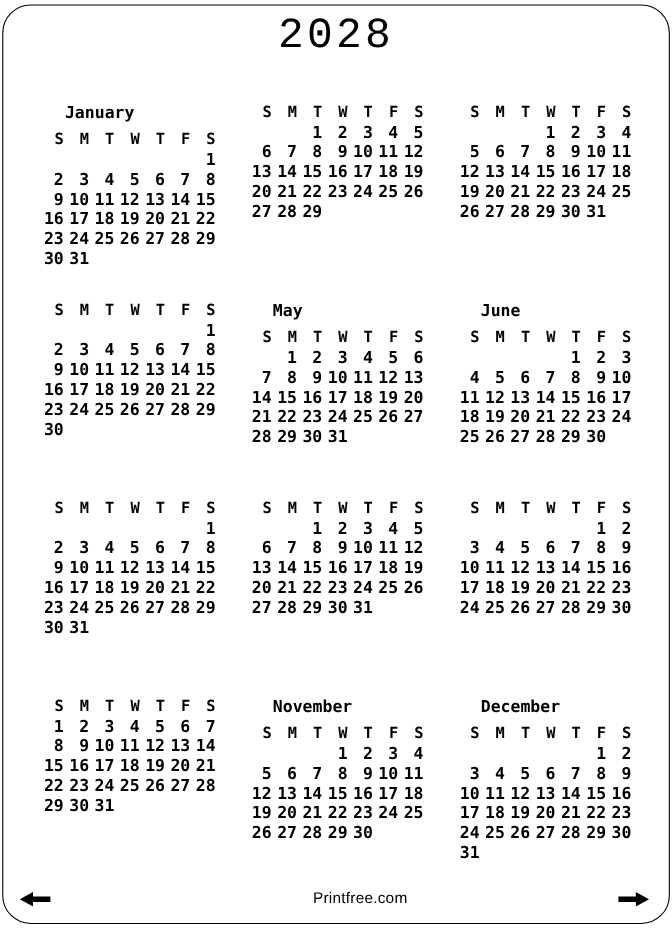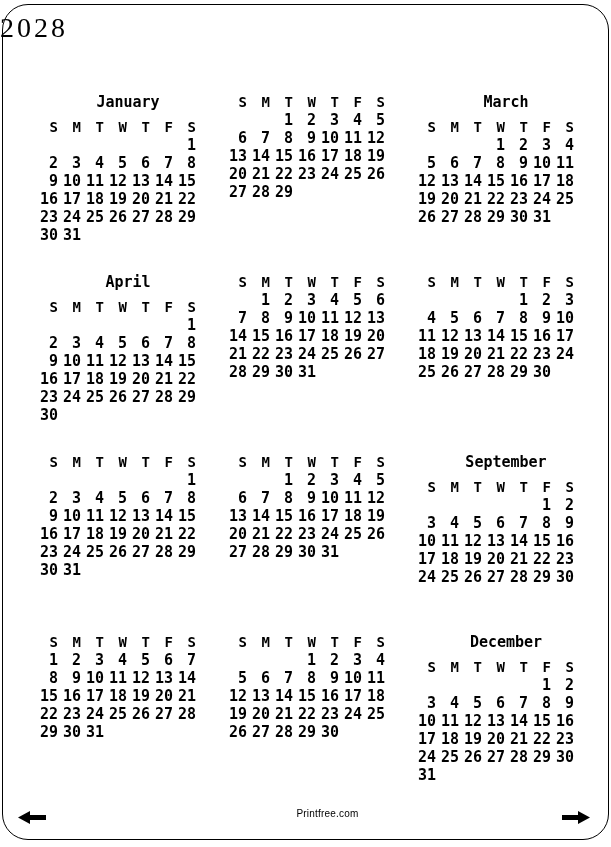--- a/index.html
+++ b/index.html
@@ -23,23 +23,23 @@
     bottom: 7px;
     border: 1px solid #000000;
     border-radius: 26px;
     pointer-events: none;
   }
   .year-title {
     position: absolute;
     top: 14px;
     left: 0;
     width: 100%;
-    text-align: left;
-    font-family: Liberation Serif, serif;
-    font-size: 28px;
+    text-align: center;
+    font-family: Liberation Mono, monospace;
+    font-size: 39px;
     font-weight: 400;
     letter-spacing: 3px;
     line-height: 1;
   }
   .months-grid {
     position: absolute;
     top: 90px;
     left: 36px;
     display: grid;
     grid-template-columns: repeat(3, 161px);
@@ -50,21 +50,20 @@
     height: 180px;
     padding-top: 3px;
     box-sizing: border-box;
   }
   .month-title {
     margin-left: 23px;
     width: 138px;
     height: 18px;
     line-height: 18px;
     margin-bottom: 7px;
-    text-align: center;
     font-size: 15px;
     font-weight: bold;
     letter-spacing: 0px;
   }
   .month-grid {
     display: grid;
     grid-template-columns: repeat(7, 23px);
   }
   .cell {
     height: 18px;
@@ -86,21 +85,21 @@
     width: 100%;
     height: 28px;
   }
   .site-label {
     position: absolute;
     left: 0;
     right: 0;
     top: 0;
     text-align: center;
     font-family: "Liberation Sans", sans-serif;
-    font-size: 10px;
+    font-size: 14px;
     letter-spacing: 0.2px;
     margin-left: 44px;
   }
   .arrow-btn {
     position: absolute;
     top: 3px;
     width: 28px;
     height: 13px;
     cursor: pointer;
     background: none;
@@ -213,21 +212,20 @@
         <div class="cell day">27</div>
         <div class="cell day">28</div>
         <div class="cell day">29</div>
         <div class="cell day blank"></div>
         <div class="cell day blank"></div>
         <div class="cell day blank"></div>
         <div class="cell day blank"></div>
       </div>
     </div>
     <div class="month">
-      <div class="month-title">March</div>
       <div class="month-grid">
         <div class="cell hdr">S</div>
         <div class="cell hdr">M</div>
         <div class="cell hdr">T</div>
         <div class="cell hdr">W</div>
         <div class="cell hdr">T</div>
         <div class="cell hdr">F</div>
         <div class="cell hdr">S</div>
         <div class="cell day blank"></div>
         <div class="cell day blank"></div>
@@ -260,74 +258,74 @@
         <div class="cell day">26</div>
         <div class="cell day">27</div>
         <div class="cell day">28</div>
         <div class="cell day">29</div>
         <div class="cell day">30</div>
         <div class="cell day">31</div>
         <div class="cell day blank"></div>
       </div>
     </div>
     <div class="month">
-      <div class="month-title">April</div>
-      <div class="month-grid">
-        <div class="cell hdr">S</div>
-        <div class="cell hdr">M</div>
-        <div class="cell hdr">T</div>
-        <div class="cell hdr">W</div>
-        <div class="cell hdr">T</div>
-        <div class="cell hdr">F</div>
-        <div class="cell hdr">S</div>
-        <div class="cell day blank"></div>
-        <div class="cell day blank"></div>
-        <div class="cell day blank"></div>
-        <div class="cell day blank"></div>
-        <div class="cell day blank"></div>
-        <div class="cell day blank"></div>
-        <div class="cell day">1</div>
-        <div class="cell day">2</div>
-        <div class="cell day">3</div>
-        <div class="cell day">4</div>
-        <div class="cell day">5</div>
-        <div class="cell day">6</div>
-        <div class="cell day">7</div>
-        <div class="cell day">8</div>
-        <div class="cell day">9</div>
-        <div class="cell day">10</div>
-        <div class="cell day">11</div>
-        <div class="cell day">12</div>
-        <div class="cell day">13</div>
-        <div class="cell day">14</div>
-        <div class="cell day">15</div>
-        <div class="cell day">16</div>
-        <div class="cell day">17</div>
-        <div class="cell day">18</div>
-        <div class="cell day">19</div>
-        <div class="cell day">20</div>
-        <div class="cell day">21</div>
-        <div class="cell day">22</div>
-        <div class="cell day">23</div>
-        <div class="cell day">24</div>
-        <div class="cell day">25</div>
-        <div class="cell day">26</div>
-        <div class="cell day">27</div>
-        <div class="cell day">28</div>
-        <div class="cell day">29</div>
-        <div class="cell day">30</div>
-        <div class="cell day blank"></div>
-        <div class="cell day blank"></div>
-        <div class="cell day blank"></div>
-        <div class="cell day blank"></div>
-        <div class="cell day blank"></div>
-        <div class="cell day blank"></div>
-      </div>
-    </div>
-    <div class="month">
+      <div class="month-grid">
+        <div class="cell hdr">S</div>
+        <div class="cell hdr">M</div>
+        <div class="cell hdr">T</div>
+        <div class="cell hdr">W</div>
+        <div class="cell hdr">T</div>
+        <div class="cell hdr">F</div>
+        <div class="cell hdr">S</div>
+        <div class="cell day blank"></div>
+        <div class="cell day blank"></div>
+        <div class="cell day blank"></div>
+        <div class="cell day blank"></div>
+        <div class="cell day blank"></div>
+        <div class="cell day blank"></div>
+        <div class="cell day">1</div>
+        <div class="cell day">2</div>
+        <div class="cell day">3</div>
+        <div class="cell day">4</div>
+        <div class="cell day">5</div>
+        <div class="cell day">6</div>
+        <div class="cell day">7</div>
+        <div class="cell day">8</div>
+        <div class="cell day">9</div>
+        <div class="cell day">10</div>
+        <div class="cell day">11</div>
+        <div class="cell day">12</div>
+        <div class="cell day">13</div>
+        <div class="cell day">14</div>
+        <div class="cell day">15</div>
+        <div class="cell day">16</div>
+        <div class="cell day">17</div>
+        <div class="cell day">18</div>
+        <div class="cell day">19</div>
+        <div class="cell day">20</div>
+        <div class="cell day">21</div>
+        <div class="cell day">22</div>
+        <div class="cell day">23</div>
+        <div class="cell day">24</div>
+        <div class="cell day">25</div>
+        <div class="cell day">26</div>
+        <div class="cell day">27</div>
+        <div class="cell day">28</div>
+        <div class="cell day">29</div>
+        <div class="cell day">30</div>
+        <div class="cell day blank"></div>
+        <div class="cell day blank"></div>
+        <div class="cell day blank"></div>
+        <div class="cell day blank"></div>
+        <div class="cell day blank"></div>
+        <div class="cell day blank"></div>
+      </div>
+    </div>
+    <div class="month">
+      <div class="month-title">May</div>
       <div class="month-grid">
         <div class="cell hdr">S</div>
         <div class="cell hdr">M</div>
         <div class="cell hdr">T</div>
         <div class="cell hdr">W</div>
         <div class="cell hdr">T</div>
         <div class="cell hdr">F</div>
         <div class="cell hdr">S</div>
         <div class="cell day blank"></div>
         <div class="cell day">1</div>
@@ -360,20 +358,21 @@
         <div class="cell day">28</div>
         <div class="cell day">29</div>
         <div class="cell day">30</div>
         <div class="cell day">31</div>
         <div class="cell day blank"></div>
         <div class="cell day blank"></div>
         <div class="cell day blank"></div>
       </div>
     </div>
     <div class="month">
+      <div class="month-title">June</div>
       <div class="month-grid">
         <div class="cell hdr">S</div>
         <div class="cell hdr">M</div>
         <div class="cell hdr">T</div>
         <div class="cell hdr">W</div>
         <div class="cell hdr">T</div>
         <div class="cell hdr">F</div>
         <div class="cell hdr">S</div>
         <div class="cell day blank"></div>
         <div class="cell day blank"></div>
@@ -505,21 +504,20 @@
         <div class="cell day">27</div>
         <div class="cell day">28</div>
         <div class="cell day">29</div>
         <div class="cell day">30</div>
         <div class="cell day">31</div>
         <div class="cell day blank"></div>
         <div class="cell day blank"></div>
       </div>
     </div>
     <div class="month">
-      <div class="month-title">September</div>
       <div class="month-grid">
         <div class="cell hdr">S</div>
         <div class="cell hdr">M</div>
         <div class="cell hdr">T</div>
         <div class="cell hdr">W</div>
         <div class="cell hdr">T</div>
         <div class="cell hdr">F</div>
         <div class="cell hdr">S</div>
         <div class="cell day blank"></div>
         <div class="cell day blank"></div>
@@ -598,20 +596,21 @@
         <div class="cell day">29</div>
         <div class="cell day">30</div>
         <div class="cell day">31</div>
         <div class="cell day blank"></div>
         <div class="cell day blank"></div>
         <div class="cell day blank"></div>
         <div class="cell day blank"></div>
       </div>
     </div>
     <div class="month">
+      <div class="month-title">November</div>
       <div class="month-grid">
         <div class="cell hdr">S</div>
         <div class="cell hdr">M</div>
         <div class="cell hdr">T</div>
         <div class="cell hdr">W</div>
         <div class="cell hdr">T</div>
         <div class="cell hdr">F</div>
         <div class="cell hdr">S</div>
         <div class="cell day blank"></div>
         <div class="cell day blank"></div>

